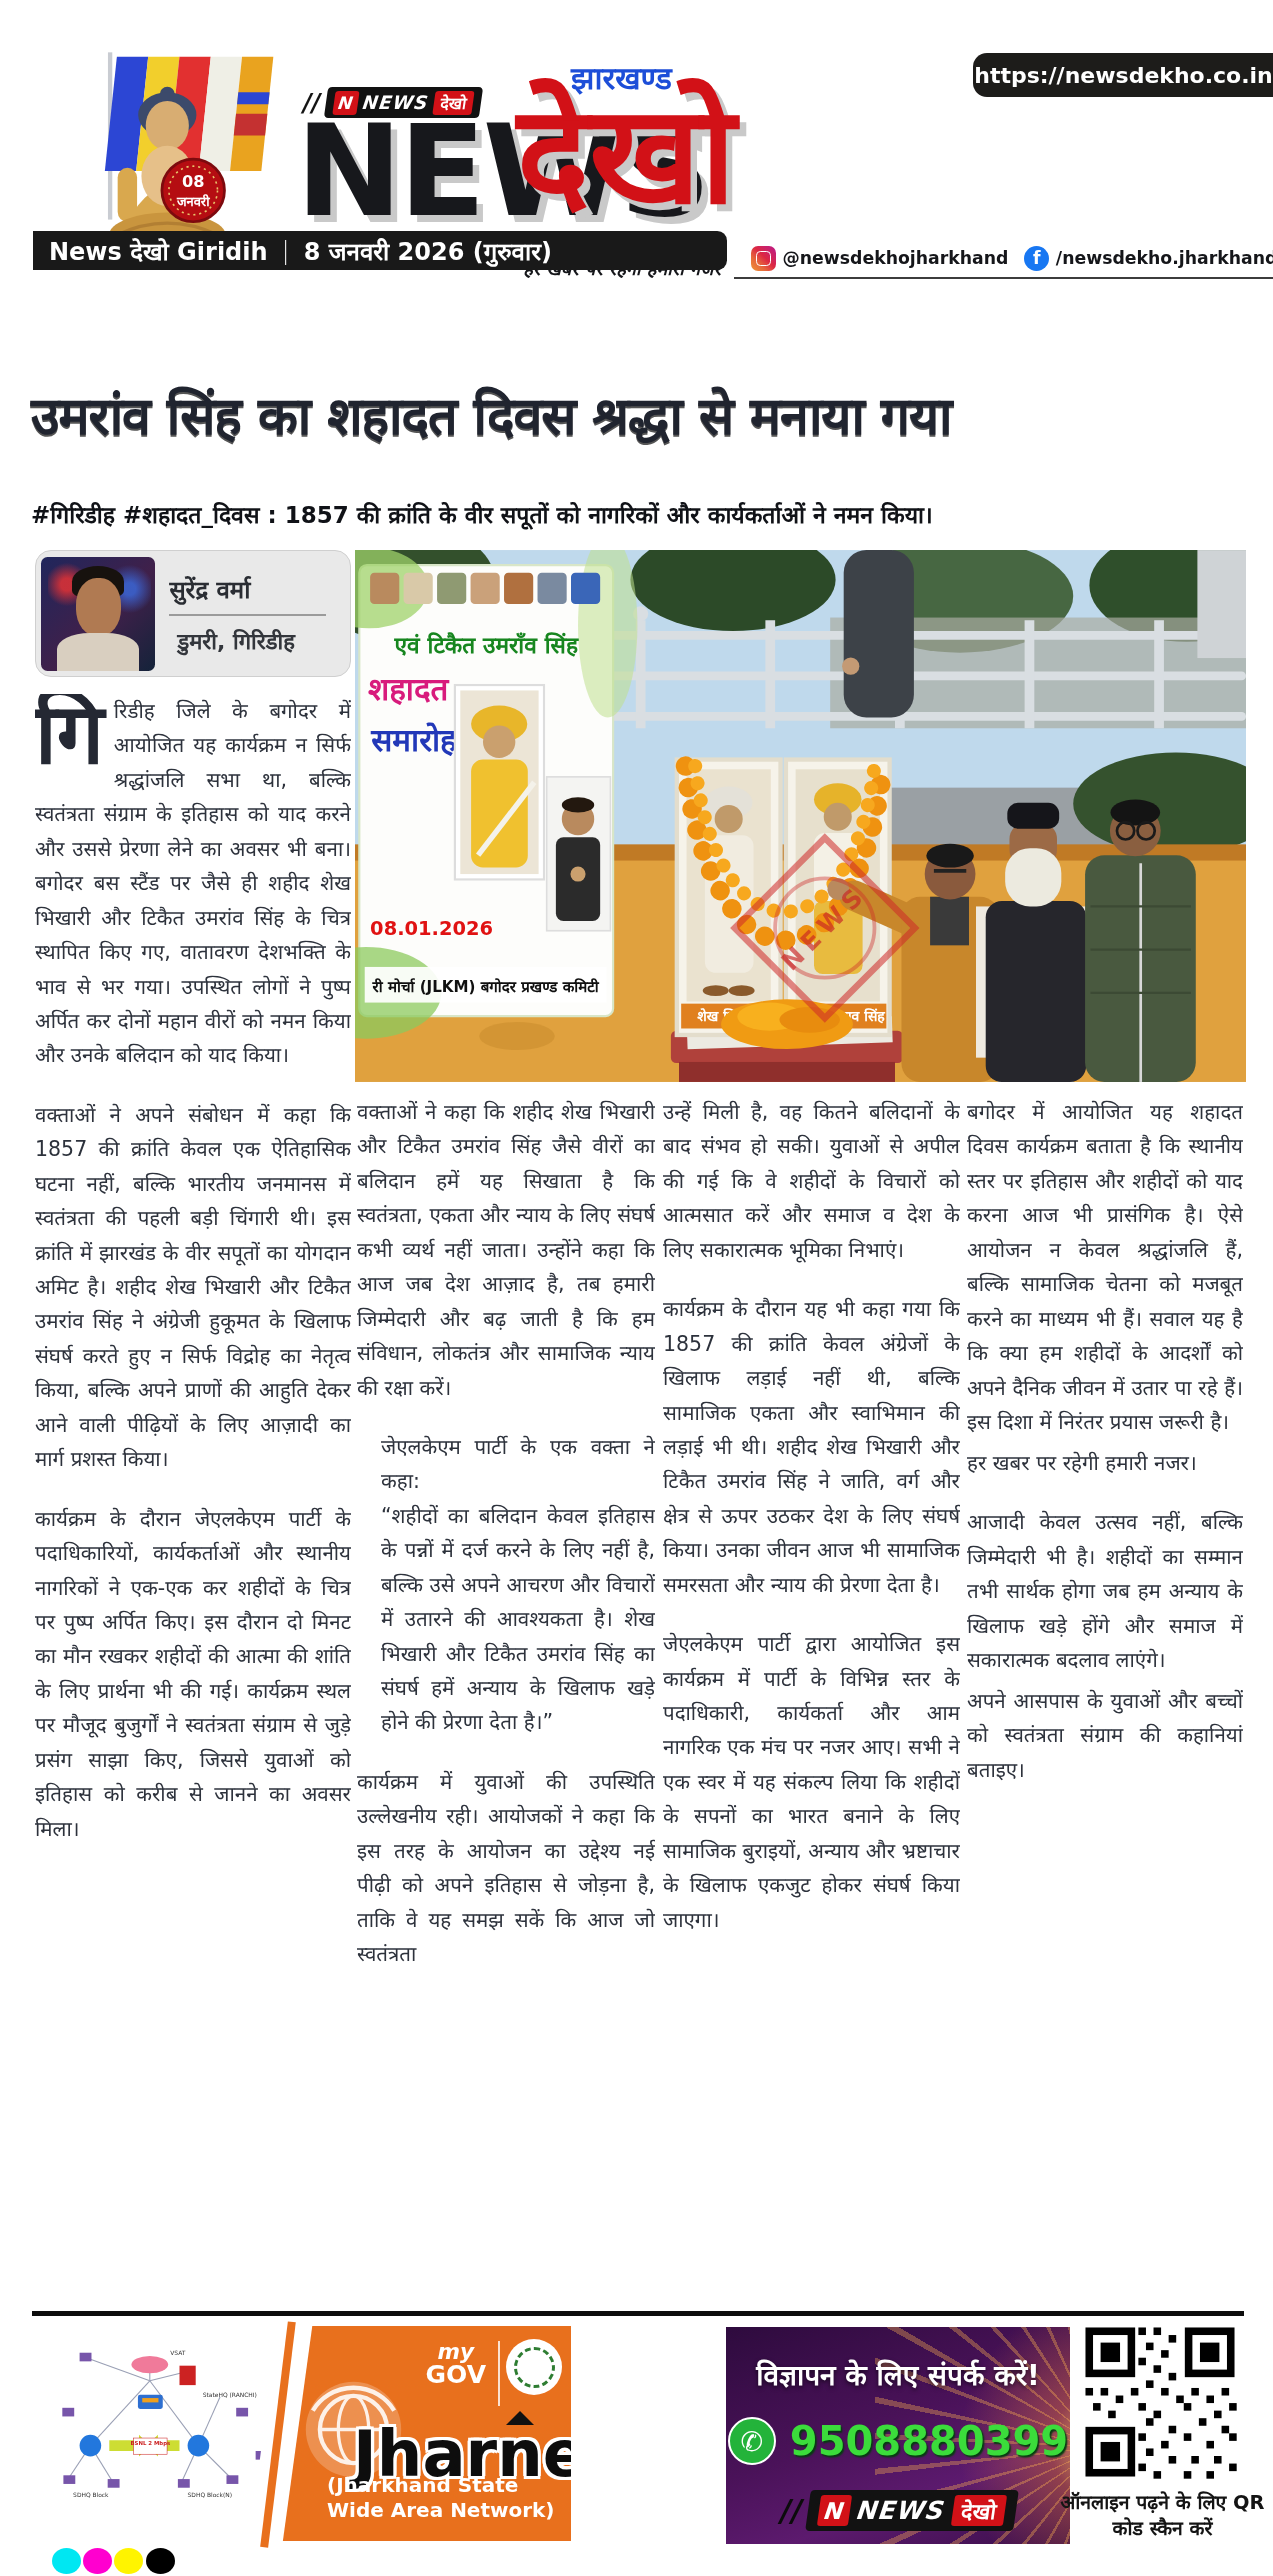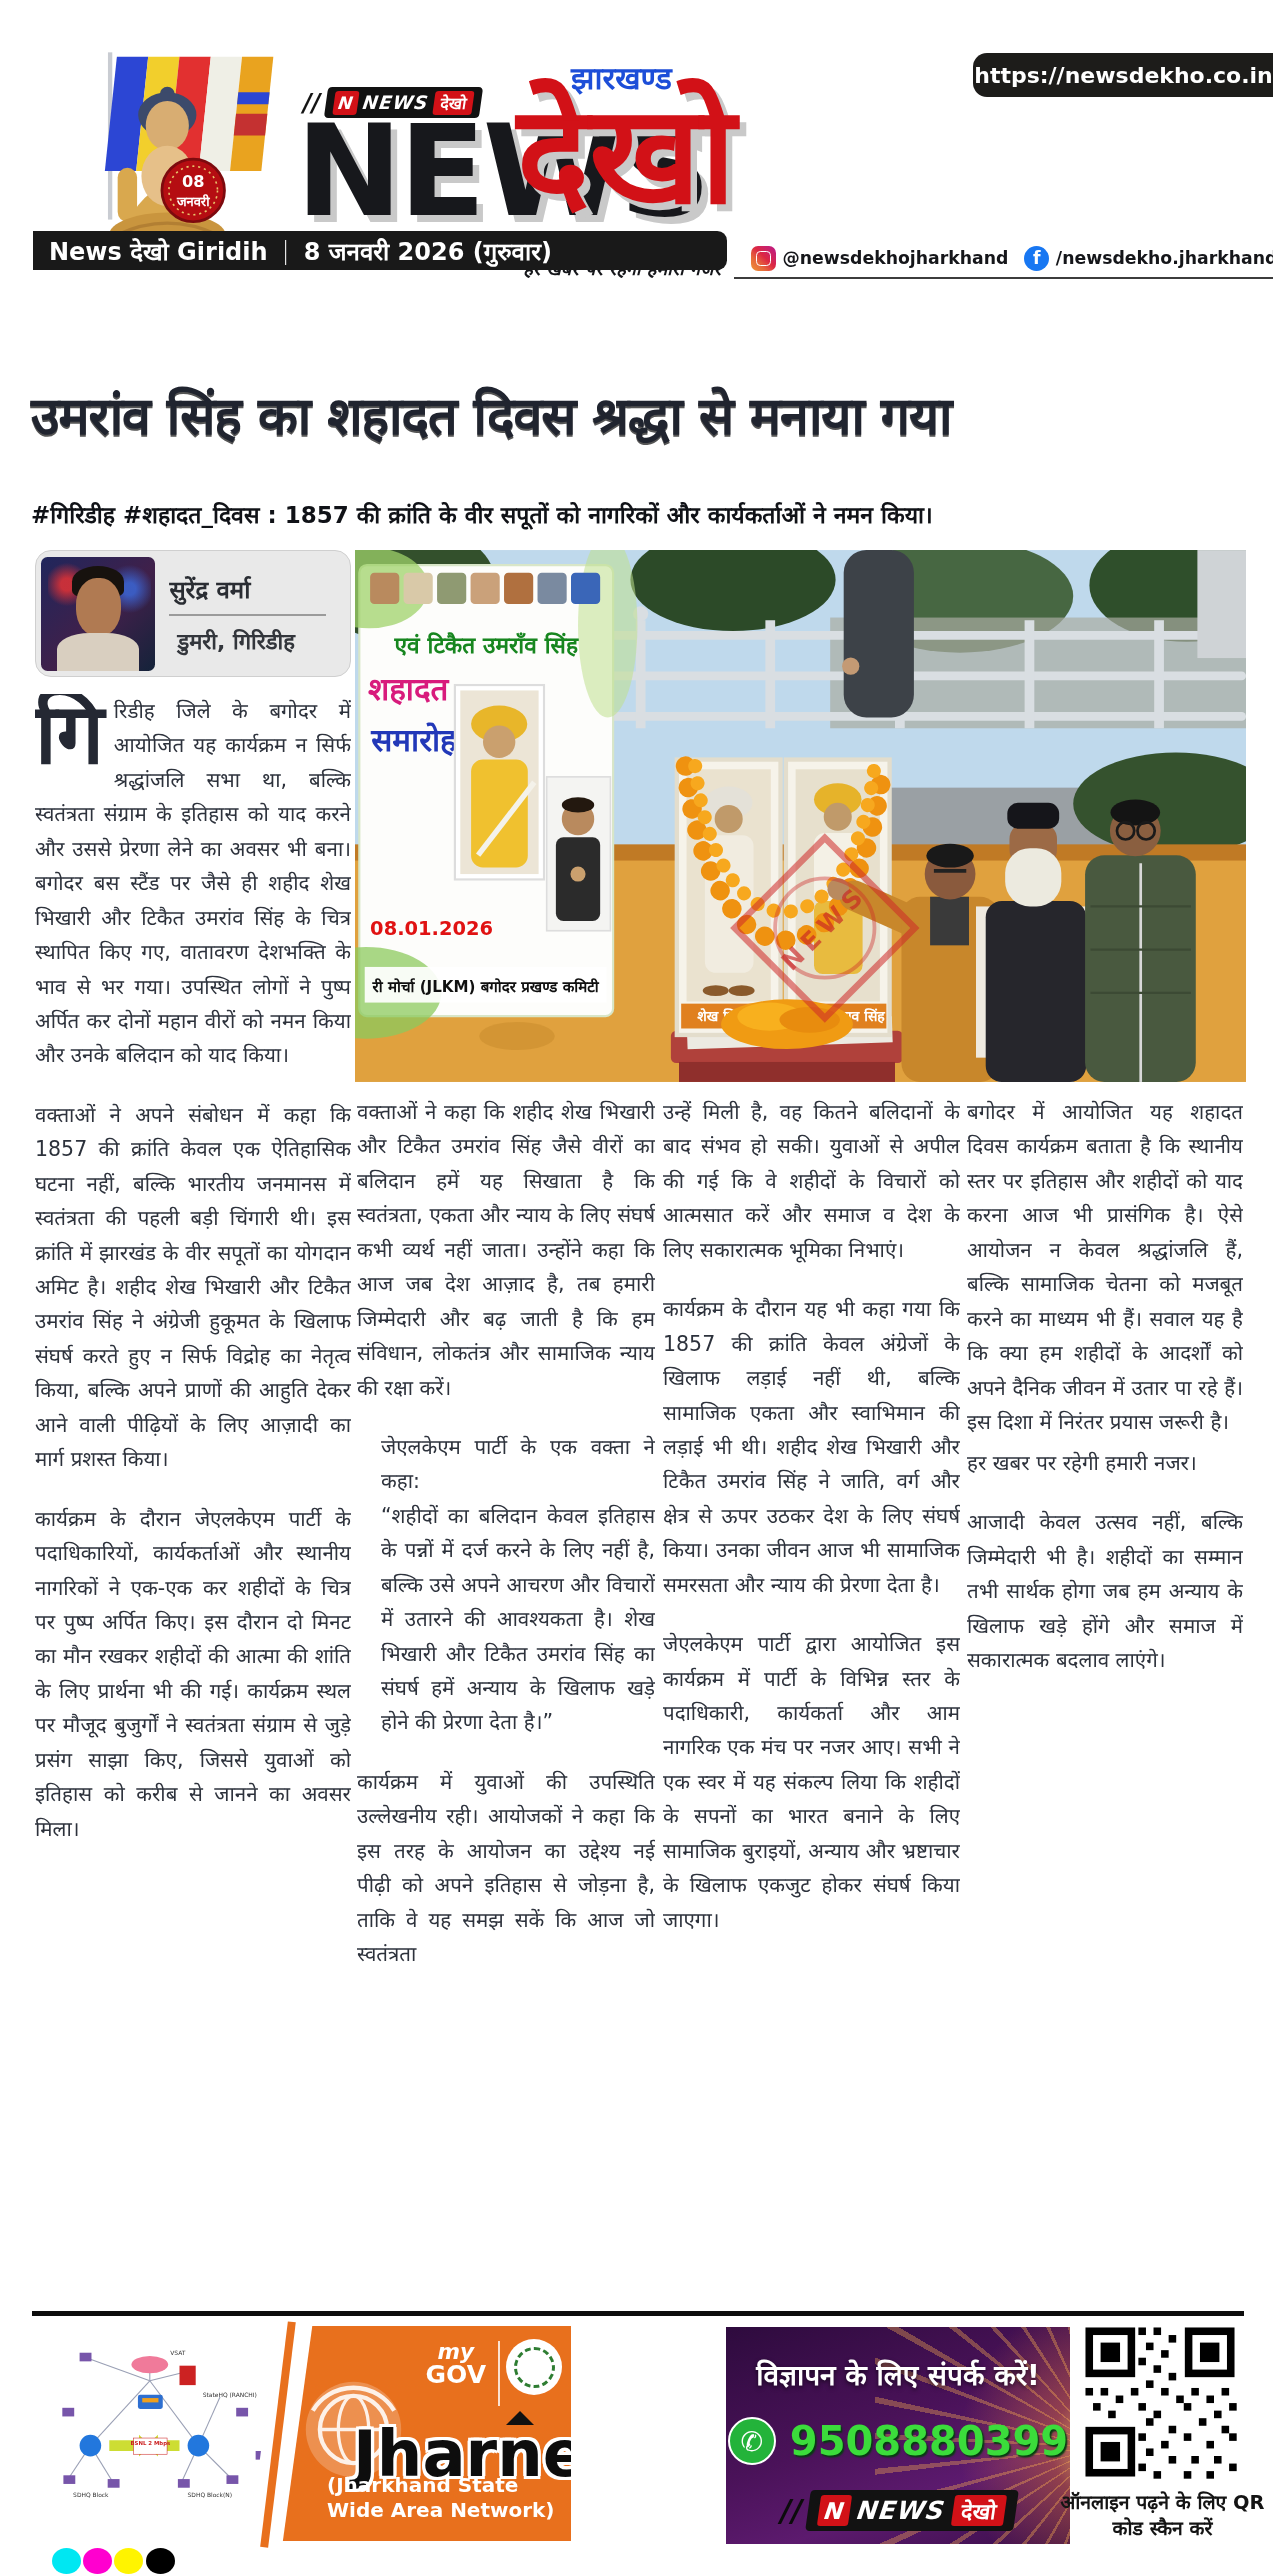--- a/index.html
+++ b/index.html
@@ -367,20 +367,21 @@
   <div class="body-col" style="left:663px;top:1095px;width:297px;height:1193px">
     <p>उन्हें मिली है, वह कितने बलिदानों के बाद संभव हो सकी। युवाओं से अपील की गई कि वे शहीदों के विचारों को आत्मसात करें और समाज व देश के लिए सकारात्मक भूमिका निभाएं।</p>
     <p>कार्यक्रम के दौरान यह भी कहा गया कि 1857 की क्रांति केवल अंग्रेजों के खिलाफ लड़ाई नहीं थी, बल्कि सामाजिक एकता और स्वाभिमान की लड़ाई भी थी। शहीद शेख भिखारी और टिकैत उमरांव सिंह ने जाति, वर्ग और क्षेत्र से ऊपर उठकर देश के लिए संघर्ष किया। उनका जीवन आज भी सामाजिक समरसता और न्याय की प्रेरणा देता है।</p>
     <p>जेएलकेएम पार्टी द्वारा आयोजित इस कार्यक्रम में पार्टी के विभिन्न स्तर के पदाधिकारी, कार्यकर्ता और आम नागरिक एक मंच पर नजर आए। सभी ने एक स्वर में यह संकल्प लिया कि शहीदों के सपनों का भारत बनाने के लिए सामाजिक बुराइयों, अन्याय और भ्रष्टाचार के खिलाफ एकजुट होकर संघर्ष किया जाएगा।</p>
   </div>
 
   <div class="body-col" style="left:967px;top:1095px;width:276px;height:1193px">
     <p style="margin-bottom:6.5px">बगोदर में आयोजित यह शहादत दिवस कार्यक्रम बताता है कि स्थानीय स्तर पर इतिहास और शहीदों को याद करना आज भी प्रासंगिक है। ऐसे आयोजन न केवल श्रद्धांजलि हैं, बल्कि सामाजिक चेतना को मजबूत करने का माध्यम भी हैं। सवाल यह है कि क्या हम शहीदों के आदर्शों को अपने दैनिक जीवन में उतार पा रहे हैं। इस दिशा में निरंतर प्रयास जरूरी है।</p>
     <p>हर खबर पर रहेगी हमारी नजर।</p>
     <p style="margin-bottom:6.5px">आजादी केवल उत्सव नहीं, बल्कि जिम्मेदारी भी है। शहीदों का सम्मान तभी सार्थक होगा जब हम अन्याय के खिलाफ खड़े होंगे और समाज में सकारात्मक बदलाव लाएंगे।</p>
+    <p style="margin-bottom:6.5px">अपने आसपास के युवाओं और बच्चों को स्वतंत्रता संग्राम की कहानियां बताइए।</p>
   </div>
 
   <div class="foot-rule"></div>
 
   <svg class="abs" style="left:58px;top:2343px" width="216" height="162" viewBox="0 0 400 300">
     <g stroke="#9aa0b5" stroke-width="2">
       <line x1="170" y1="70" x2="60" y2="190"></line>
         <line x1="170" y1="70" x2="260" y2="190"></line>
       <line x1="170" y1="70" x2="230" y2="55"></line>
         <line x1="60" y1="190" x2="20" y2="250"></line>

